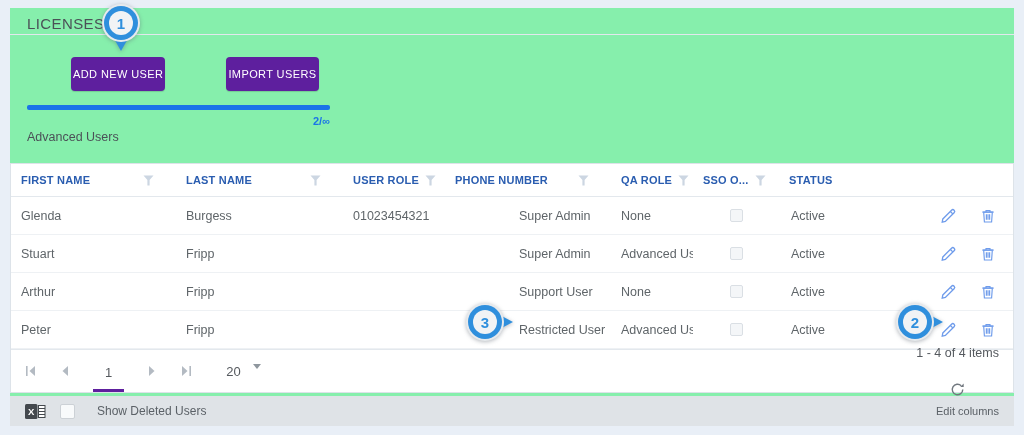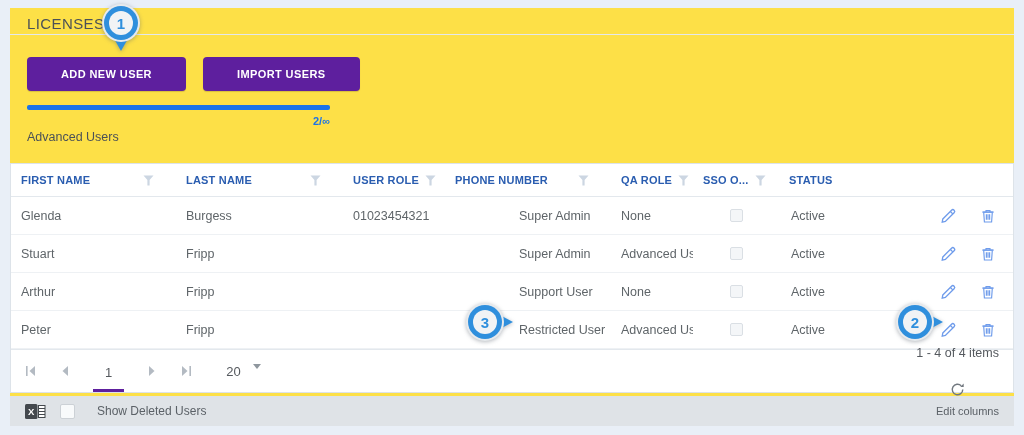--- a/index.html
+++ b/index.html
@@ -4,38 +4,38 @@
 <style>
   html,body{margin:0;padding:0;}
   body{
     width:1024px;height:435px;position:relative;overflow:hidden;
     background:#e9eff7;
     font-family:"Liberation Sans", sans-serif;
     -webkit-font-smoothing:antialiased;
   }
   .card{
     position:absolute;left:10px;top:8px;width:1004px;height:418px;
-    background:#fde047;
+    background:#86efac;
   }
   
   .page-title{
     position:absolute;left:17px;top:7px;
     font-size:15px;color:#4b5157;letter-spacing:.4px;
   }
   .title-divider{
     position:absolute;left:0;top:26px;width:100%;height:0;
     border-top:1px solid #e3e8ed;
   }
   
   .btn-row{position:absolute;left:17px;top:49px;display:flex;gap:17px;}
   .btn{
     background:#5e1f9e;color:#fff;border:none;border-radius:4px;
     font-family:"Liberation Sans",sans-serif;
-    font-size:11px;font-weight:bold;letter-spacing:.4px;
-    padding:11px 34px;cursor:pointer;box-shadow:0 1px 1px rgba(0,0,0,.15);
+    font-size:11px;font-weight:normal;letter-spacing:.4px;
+    padding:11px 2px;cursor:pointer;box-shadow:0 1px 1px rgba(0,0,0,.15);margin-left:44px;
   }
   
   .meter{position:absolute;top:97px;}
   .meter-advanced{left:17px;width:303px;}
   .meter-users{left:688px;width:304px;}
   .meter-bar{height:5px;background:#1a73e8;border-radius:2px;}
   .meter-value{
     text-align:right;color:#1a73e8;font-size:11px;font-weight:bold;
     margin-top:5px;height:12px;line-height:12px;
   }

